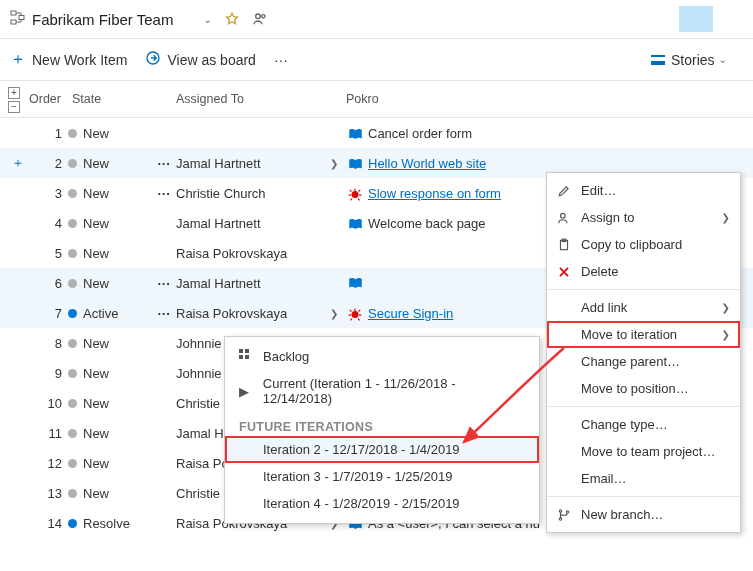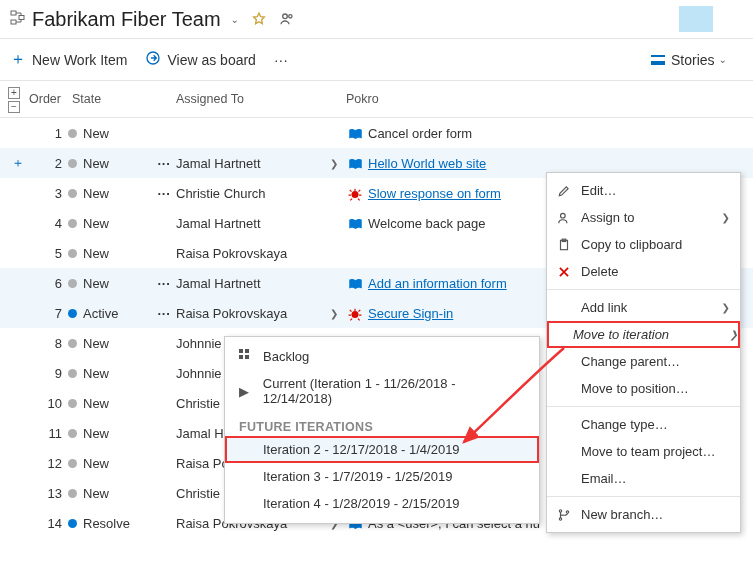--- a/index.html
+++ b/index.html
@@ -1,19 +1,19 @@
 <!DOCTYPE html>
 <html><head>
 <meta charset="utf-8">
 <style>
   * { box-sizing: border-box; }
   body { margin:0; font-family: "Segoe UI", Arial, sans-serif; font-size:13px; color:#333; background:#fff; width:753px; }
   .header { display:flex; align-items:center; padding:6px 10px; border-bottom:1px solid #e5e5e5; }
   .hicon { margin-right:6px; color:#666; }
-  .team-name { font-size:20px; font-weight:300; color:#222; margin-right:0; }
+  .team-name { font-size:15px; font-weight:300; color:#222; margin-right:20px; }
   .hdr-btn { padding:2px 6px; color:#666; display:inline-flex; align-items:center; }
   .avatar { width:34px; height:26px; background:#bfe3f7; margin-left:auto; margin-right:30px; }
   .toolbar { display:flex; align-items:center; padding:10px 10px; border-bottom:1px solid #e5e5e5; font-size:14px; }
   .tb-btn { display:flex; align-items:center; margin-right:18px; color:#333; cursor:pointer; }
   .tb-btn .icon { color:#006cbe; margin-right:6px; font-size:16px; }
   .spacer { flex:1; }
   .stories { display:flex; align-items:center; color:#333; margin-right:16px; }
   .stories .icon { width:14px; height:10px; border-top:2px solid #006cbe; border-bottom:2px solid #006cbe; position:relative; margin-right:6px;}
   .stories .icon::after { content:""; position:absolute; top:4px; left:0; right:0; border-top:2px solid #006cbe; }
   .colhdr { display:flex; align-items:center; padding:4px 8px; color:#555; border-bottom:1px solid #e5e5e5; font-size:12.5px; }
@@ -39,21 +39,21 @@
   .wi-icon.book svg { fill:#0078d4; }
   .wi-icon.bug svg { fill:#da0a00; }
   .titlecell .txt.link { color:#006cbe;text-decoration:underline; }
   .plusminus { width:12px; height:12px; border:1px solid #888; display:inline-flex; align-items:center; justify-content:center; font-size:10px; line-height:1; margin-right:2px;}
   .ctxmenu { position:absolute; right:12px; top:172px; width:195px; background:#fff; border:1px solid #ccc; box-shadow:2px 2px 6px rgba(0,0,0,.2); padding:4px 0; z-index:30; font-size:13px;}
   .mi { display:flex; align-items:center; padding:6px 10px; cursor:pointer; }
   .mi .micon { width:18px; margin-right:6px; display:inline-flex; align-items:center; color:#555;}
   .mi .micon.red { color:#da0a00; }
   .mi .arrow { margin-left:auto; color:#666; font-size:10px;}
   .msep { height:1px; background:#e3e3e3; margin:4px 0; }
-  .mi.hl { border:2px solid #e33; padding:4px 0;font-style:italic; }
+  .mi.hl { border:2px solid #e33; padding:4px 8px; }
   .submenu { position:absolute; left:224px; top:336px; width:316px; background:#fff; border:1px solid #ccc; box-shadow:2px 2px 6px rgba(0,0,0,.2); padding:6px 0; z-index:20; font-size:13px;}
   .smi { padding:6px 14px; display:flex; align-items:center; cursor:pointer;}
   .smi .sicon { width:18px; margin-right:6px; color:#555;}
   .smhdr { padding:8px 14px 2px; color:#888; font-weight:600; font-size:12.5px; letter-spacing:.3px;}
   .smi.selit { background:#eff6fc; }
   .smi.hl { border:2px solid #e33; padding:4px 12px;text-align:right;}
   svg.arrow { position:absolute; z-index:40; }
   .chev { font-size:10px; color:#666; margin-left:4px;}
 </style>
 </head>
@@ -220,21 +220,20 @@
       </span>
       <span class="dots">···</span>
       <span class="assigned">Jamal Hartnett</span>
       <span class="exp"></span>
       <span class="titlecell">
         <span class="wi-icon book">
           <svg width="15" height="14" viewBox="0 0 24 20">
             <path d="M2 3c3-2 7-1 10 1 3-2 7-3 10-1v14c-3-2-7-1-10 1-3-2-7-3-10-1z"></path>
           </svg>
         </span>
-        <span class="txt link">Add an information form</span>
       </span>
     </div>
     <div class="row sel">
       <span class="indent"></span>
       <span class="order">7</span>
       <span class="state">
         <span class="dot blue"></span>
         <span>Active</span>
       </span>
       <span class="dots">···</span>

